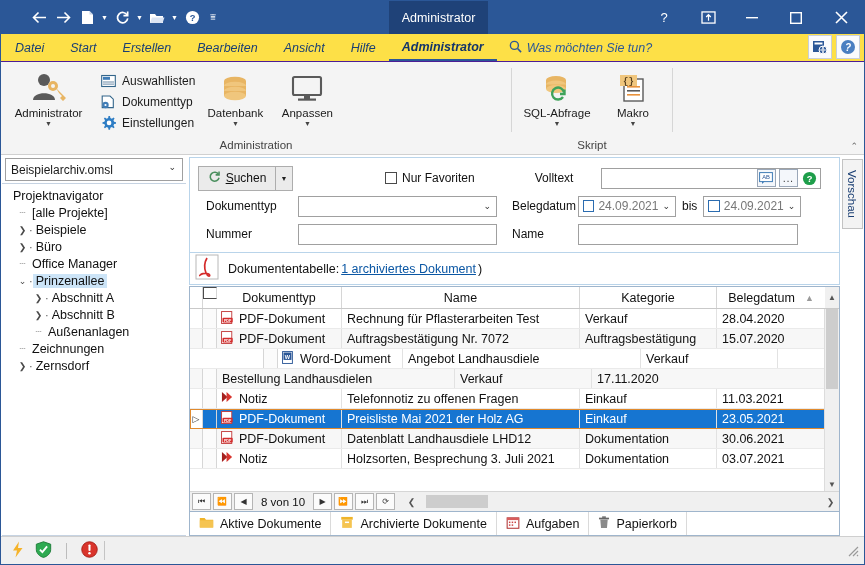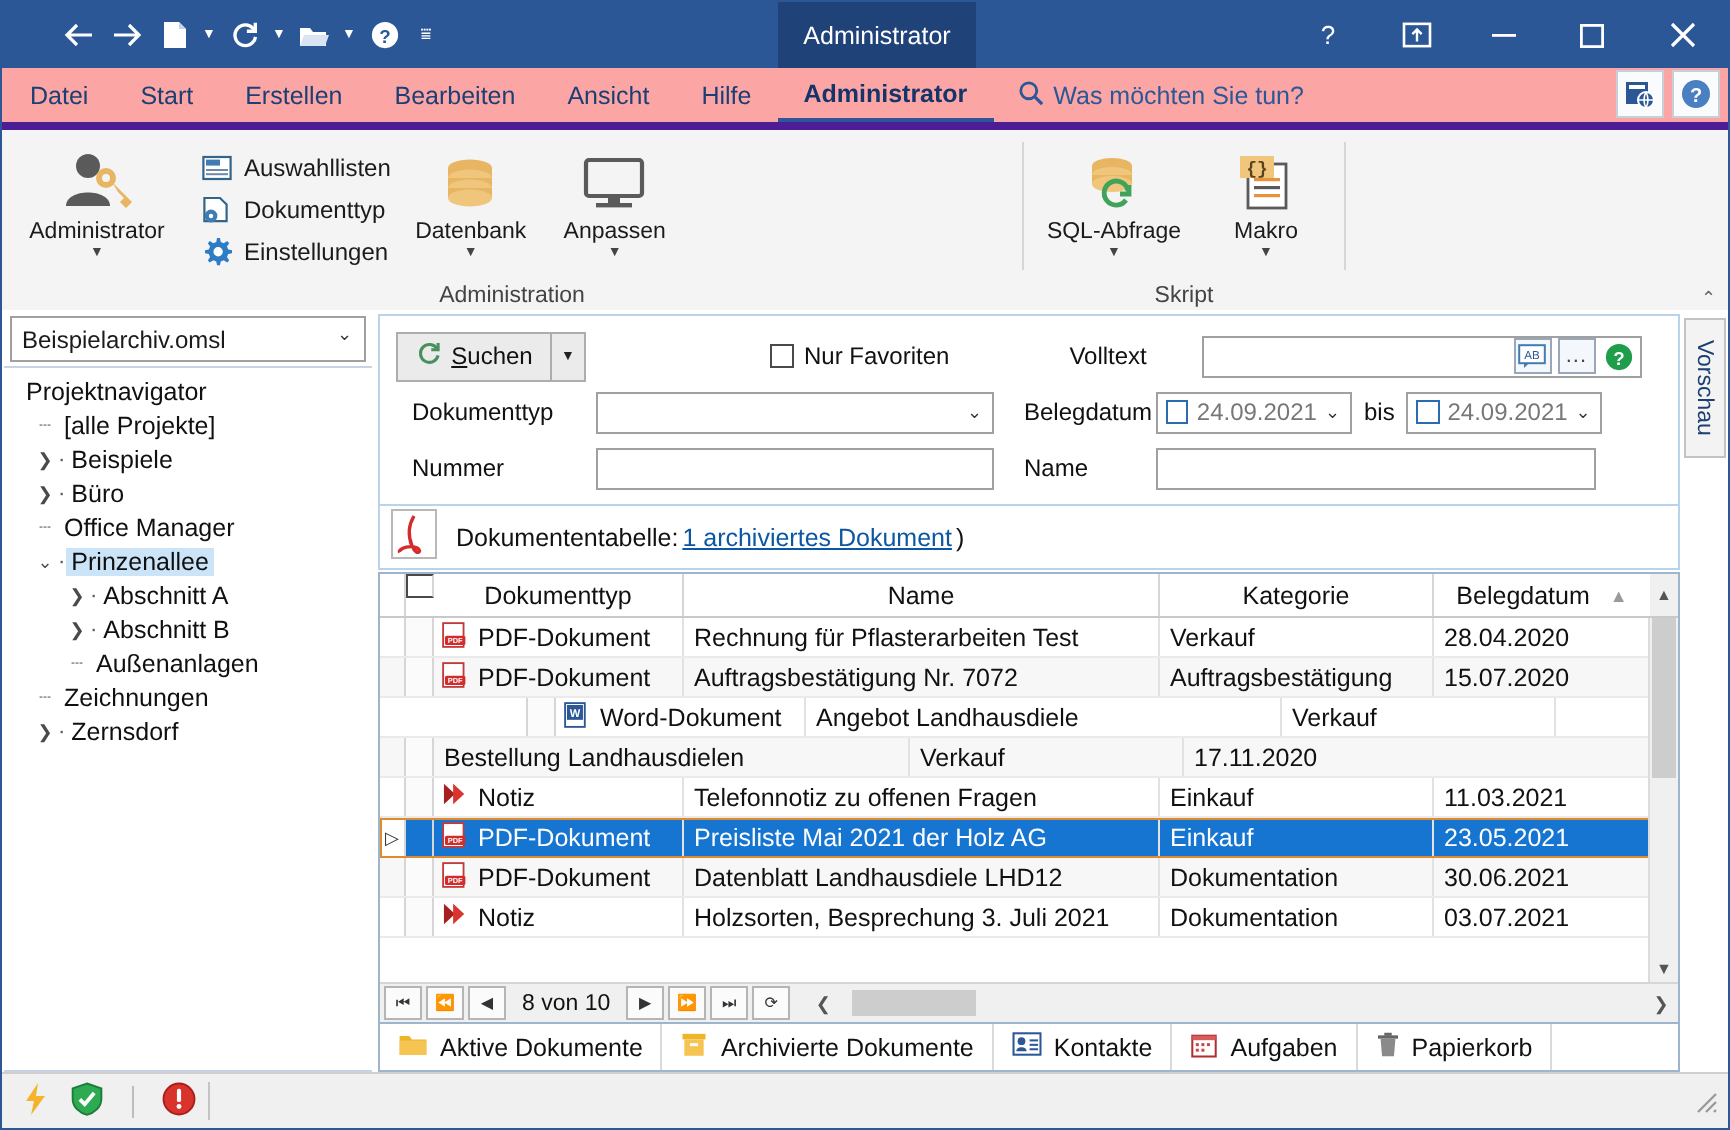--- a/index.html
+++ b/index.html
@@ -57,24 +57,25 @@
   .tb-right .tb-btn {
     width: 44px; height: 33px;
     display: flex; align-items: center; justify-content: center;
     color: #ffffff; font-size: 13px;
   }
   .tb-right .tb-btn.close { width: 46px; }
 
   
   .ribbon-tabs {
     height: 27px;
-    background: #fca5a5;
-    border-bottom: 4px solid #4c1d95;
+    background: #fde047;
+    border-bottom: 1px solid #4c1d95;
     display: flex; align-items: stretch;
     position: relative;
+    font-style: italic;
   }
   .rtab {
     padding: 0 13px;
     display: flex; align-items: center;
     font-size: 12.5px;
     color: #1b3f73;
     white-space: nowrap;
   }
   .rtab.first { padding-left: 14px; }
   .rtab.active {
@@ -962,31 +963,20 @@
           </div>
           <div class="btab">
             <span><svg width="14" height="13" viewBox="0 0 14 14">
                   <rect x="0.8" y="1" width="12.4" height="3" fill="#f0b429"></rect>
                   <rect x="1.8" y="4" width="10.4" height="8.8" fill="#f5c451"></rect>
                   <rect x="4.8" y="6" width="4.4" height="1.6" fill="#fff"></rect>
                 </svg></span>
             <span>Archivierte Dokumente</span>
           </div>
           <div class="btab">
-            <span><svg width="15" height="12" viewBox="0 0 16 13">
-                  <rect x="0.7" y="0.7" width="14.6" height="11.6" fill="#fff" stroke="#2b5797" stroke-width="1.1"></rect>
-                  <circle cx="5" cy="5" r="2.1" fill="#2b5797"></circle>
-                  <path d="M2.2 10.4 C2.2 7.6 7.8 7.6 7.8 10.4 Z" fill="#2b5797"></path>
-                  <rect x="9.4" y="4" width="4.6" height="1.1" fill="#2b5797"></rect>
-                  <rect x="9.4" y="6.4" width="4.6" height="1.1" fill="#2b5797"></rect>
-                  <rect x="9.4" y="8.8" width="4.6" height="1.1" fill="#2b5797"></rect>
-                </svg></span>
-            <span>Kontakte</span>
-          </div>
-          <div class="btab">
             <span><svg width="14" height="13" viewBox="0 0 14 14">
                   <rect x="0.7" y="2" width="12.6" height="11.2" fill="#fff" stroke="#b03030" stroke-width="1.1"></rect>
                   <rect x="0.7" y="2" width="12.6" height="2.4" fill="#d85c5c"></rect>
                   <rect x="2.6" y="6" width="1.6" height="1.6" fill="#c44"></rect>
                   <rect x="5.6" y="6" width="1.6" height="1.6" fill="#c44"></rect>
                   <rect x="8.6" y="6" width="1.6" height="1.6" fill="#c44"></rect>
                   <rect x="2.6" y="9" width="1.6" height="1.6" fill="#c44"></rect>
                   <rect x="5.6" y="9" width="1.6" height="1.6" fill="#c44"></rect>
                 </svg></span>
             <span>Aufgaben</span>

